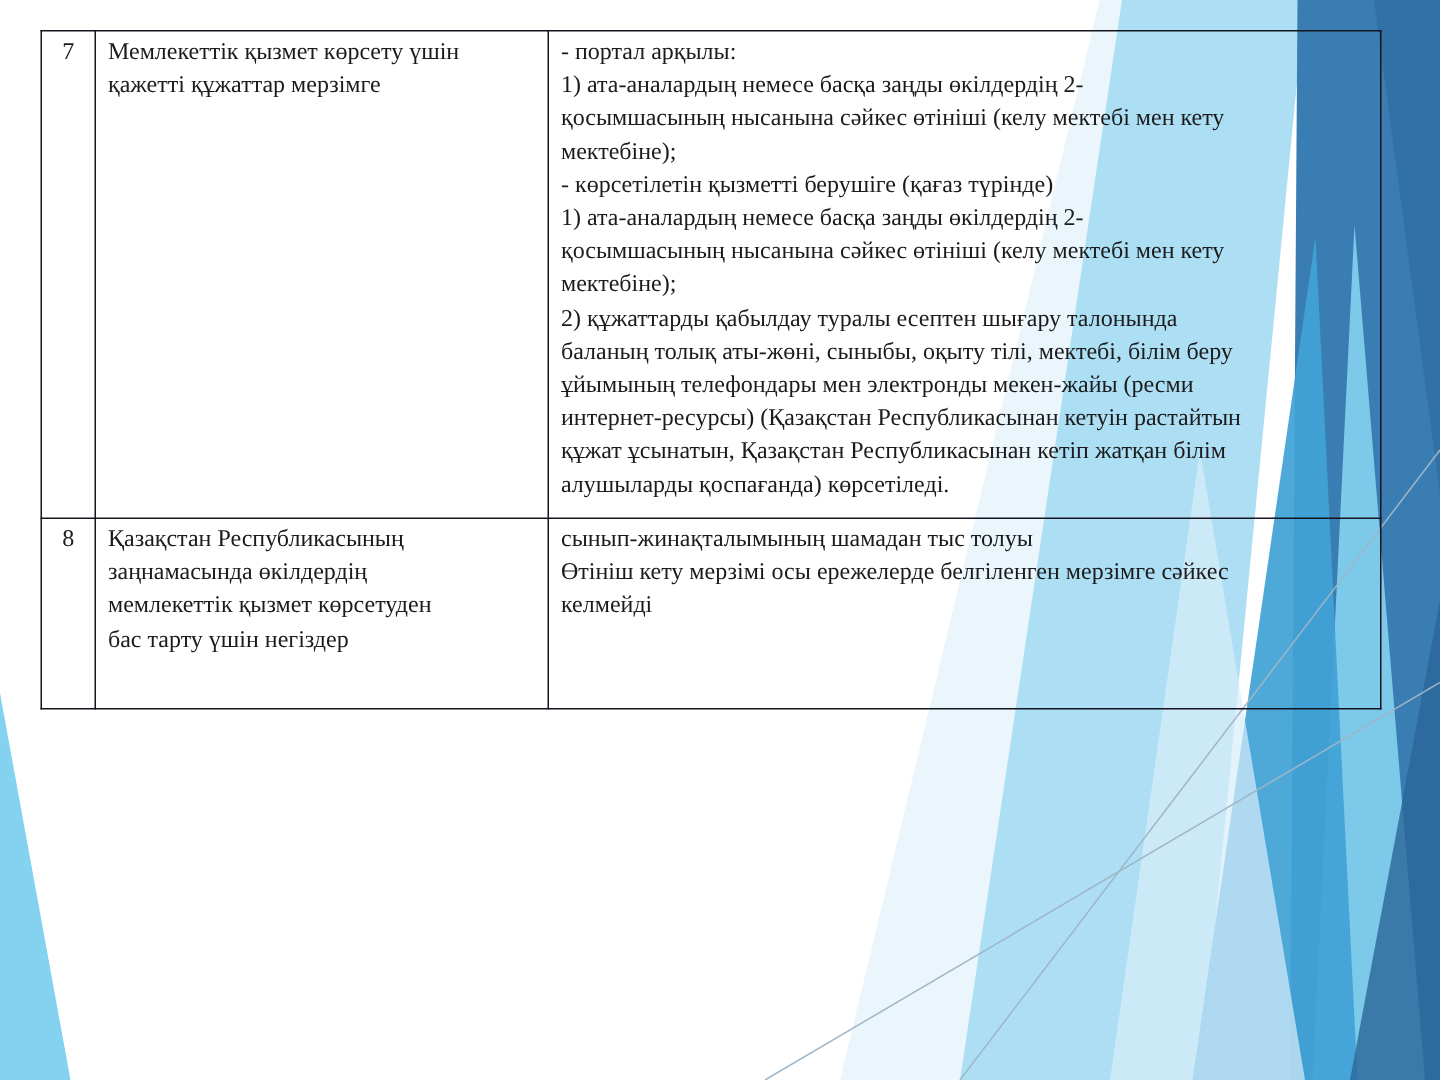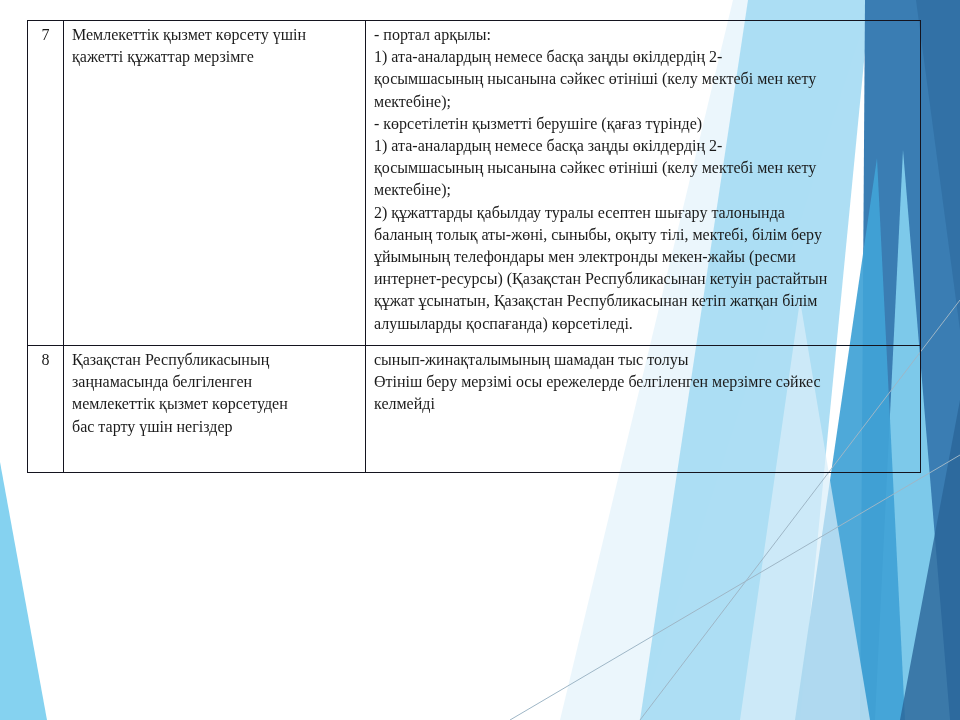--- a/index.html
+++ b/index.html
@@ -88,23 +88,23 @@
 2) құжаттарды қабылдау туралы есептен шығару талонында
 баланың толық аты-жөні, сыныбы, оқыту тілі, мектебі, білім беру
 ұйымының телефондары мен электронды мекен-жайы (ресми
 интернет-ресурсы) (Қазақстан Республикасынан кетуін растайтын
 құжат ұсынатын, Қазақстан Республикасынан кетіп жатқан білім
 алушыларды қоспағанда) көрсетіледі.</td>
       </tr>
       <tr class="row-8">
         <td class="num-cell">8</td>
         <td>Қазақстан Республикасының
-заңнамасында белгіленген
+заңнамасында өкілдердің
 мемлекеттік қызмет көрсетуден
 бас тарту үшін негіздер</td>
         <td>сынып-жинақталымының шамадан тыс толуы
-Өтініш беру мерзімі осы ережелерде белгіленген мерзімге сәйкес
+Өтініш кету мерзімі осы ережелерде белгіленген мерзімге сәйкес
 келмейді</td>
       </tr>
     </tbody>
   </table>
 
 </div>
 
 </body></html>

